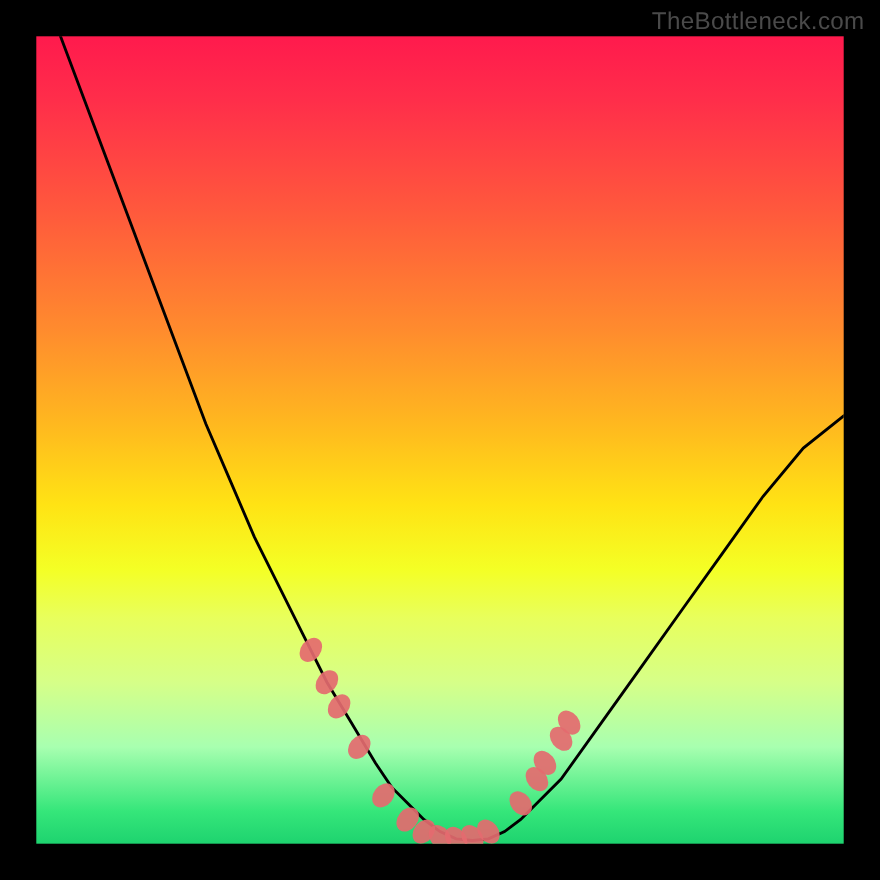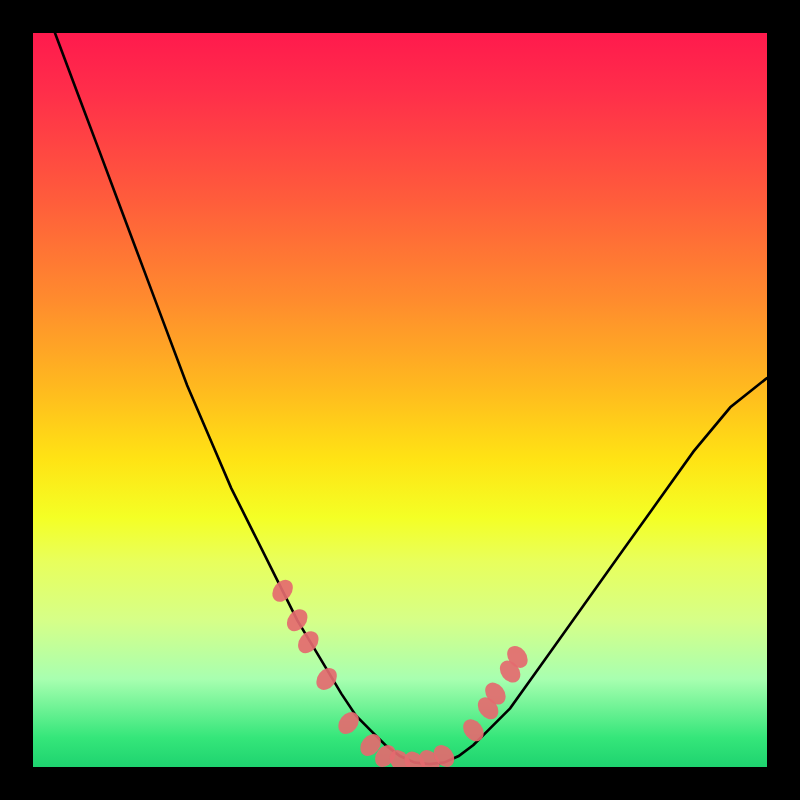--- a/index.html
+++ b/index.html
@@ -76,13 +76,14 @@
         <ellipse cx="396.4" cy="728.1" rx="9" ry="12" transform="rotate(-38 396.4 728.1)" fill="#e46a6f" fill-opacity="0.92"></ellipse>
         <ellipse cx="411.0" cy="723.0" rx="9" ry="12" transform="rotate(-38 411.0 723.0)" fill="#e46a6f" fill-opacity="0.92"></ellipse>
         <ellipse cx="440.4" cy="697.3" rx="9" ry="12" transform="rotate(-38 440.4 697.3)" fill="#e46a6f" fill-opacity="0.92"></ellipse>
         <ellipse cx="455.1" cy="675.3" rx="9" ry="12" transform="rotate(-38 455.1 675.3)" fill="#e46a6f" fill-opacity="0.92"></ellipse>
         <ellipse cx="462.4" cy="660.6" rx="9" ry="12" transform="rotate(-38 462.4 660.6)" fill="#e46a6f" fill-opacity="0.92"></ellipse>
         <ellipse cx="477.1" cy="638.6" rx="9" ry="12" transform="rotate(-38 477.1 638.6)" fill="#e46a6f" fill-opacity="0.92"></ellipse>
         <ellipse cx="484.4" cy="623.9" rx="9" ry="12" transform="rotate(-38 484.4 623.9)" fill="#e46a6f" fill-opacity="0.92"></ellipse>
       </g>
   </svg>
 
+  <div class="credit">TheBottleneck.com</div>
 </div>
 
 </body></html>

